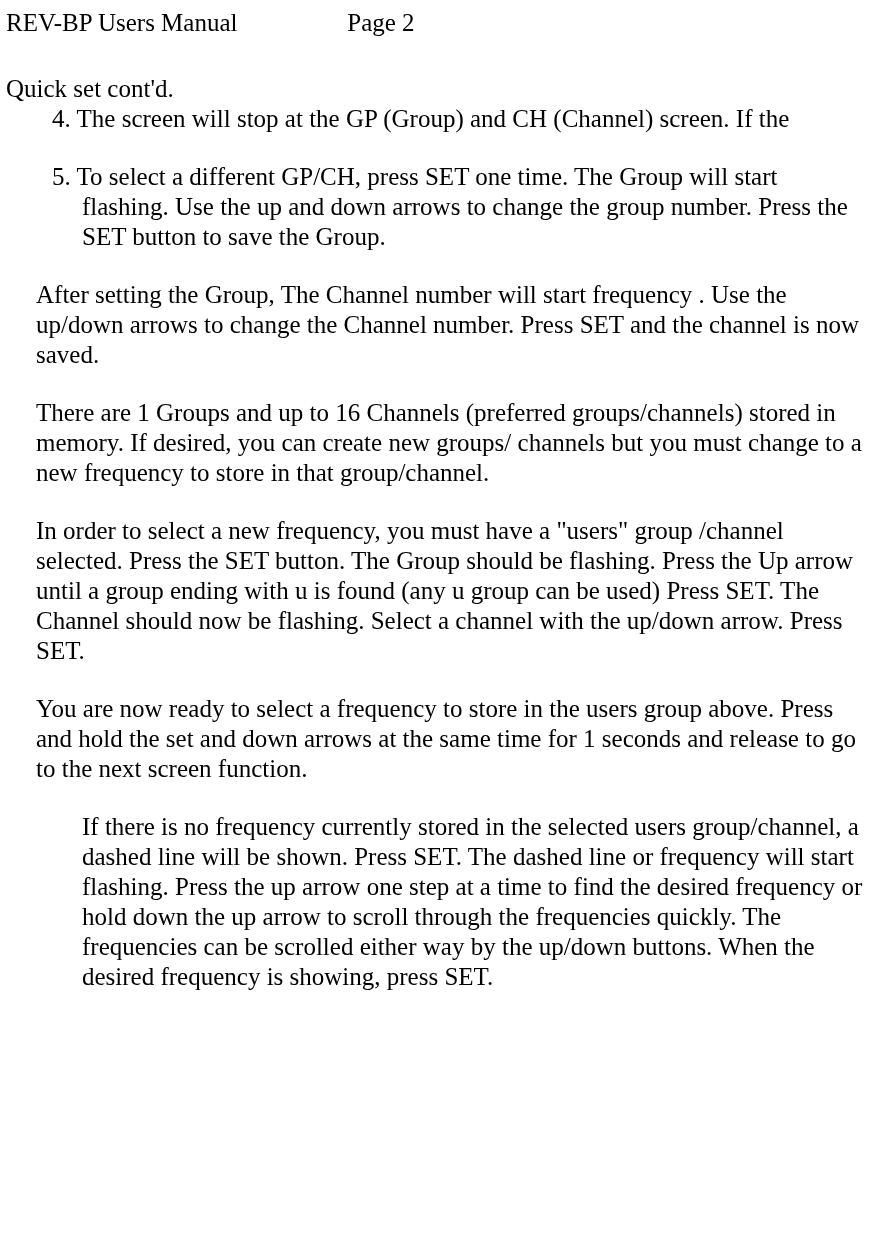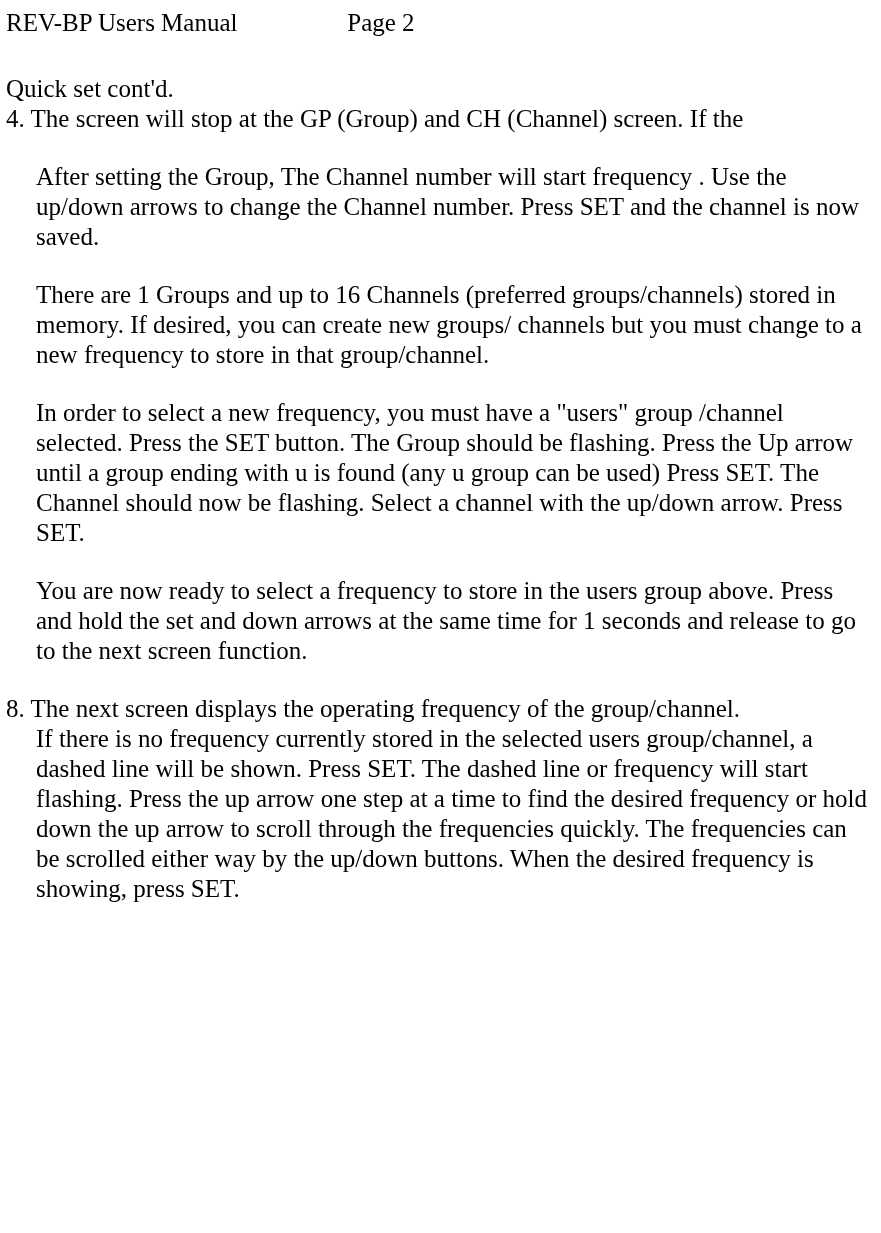--- a/index.html
+++ b/index.html
@@ -17,20 +17,21 @@
       margin-bottom: 36px;
     }
     .header-title {
       display: inline-block;
       min-width: 335px;
     }
     .subtitle {
     }
     .item {
       margin-bottom: 28px;
+      margin-left: 46px;
     }
     .item-first-line {
       display: block;
     }
     .item-cont {
       display: block;
       padding-left: 30px;
     }
     .para {
       display: block;
@@ -52,26 +53,27 @@
 <div class="subtitle">Quick set cont'd.</div>
 
 <div class="item">
   <span class="item-first-line">
     <span>4.</span>
     <span>The screen will stop at the GP (Group) and CH (Channel) screen. If the</span>
   </span>
 </div>
 
 <div class="item">
+  <span class="item-first-line">
+    <span>5.</span>
+    <span>To select a different GP/CH, press SET one time. The Group will start</span>
+  </span>
+  <span class="item-cont">flashing. Use the up and down arrows to change the group number. Press the SET button to save the Group.</span>
 </div>
 
 <div class="para">After setting the Group, The Channel number will start frequency . Use the up/down arrows to change the Channel number. Press SET and the channel is now saved.</div>
 <div class="para">There are 1 Groups and up to 16 Channels (preferred groups/channels) stored in memory. If desired, you can create new groups/ channels but you must change to a new frequency to store in that group/channel.</div>
 <div class="para">In order to select a new frequency, you must have a "users" group  /channel selected. Press the SET button. The Group should be flashing. Press the Up arrow until a group ending with u is found (any u group can be used) Press SET. The Channel should now be flashing. Select a channel with the up/down arrow. Press SET.</div>
 <div class="para">You are now ready to select a frequency to store in the users group above. Press and hold the set and down arrows at the same time for 1  seconds and release to go to the next screen function.</div>
 
 <div class="item">
-  <span class="item-first-line">
-    <span>8.</span>
-    <span>The next screen displays the operating frequency of the group/channel.</span>
-  </span>
   <span class="item-cont">If there is no frequency currently stored in the selected users group/channel, a dashed line will be shown. Press SET. The dashed line or frequency will start flashing. Press the up arrow one step at a time to find the desired frequency or hold down the up arrow to scroll through the frequencies quickly. The frequencies can be scrolled either way by the up/down buttons. When the desired frequency is showing, press SET.</span>
 </div>
 
 </body></html>

